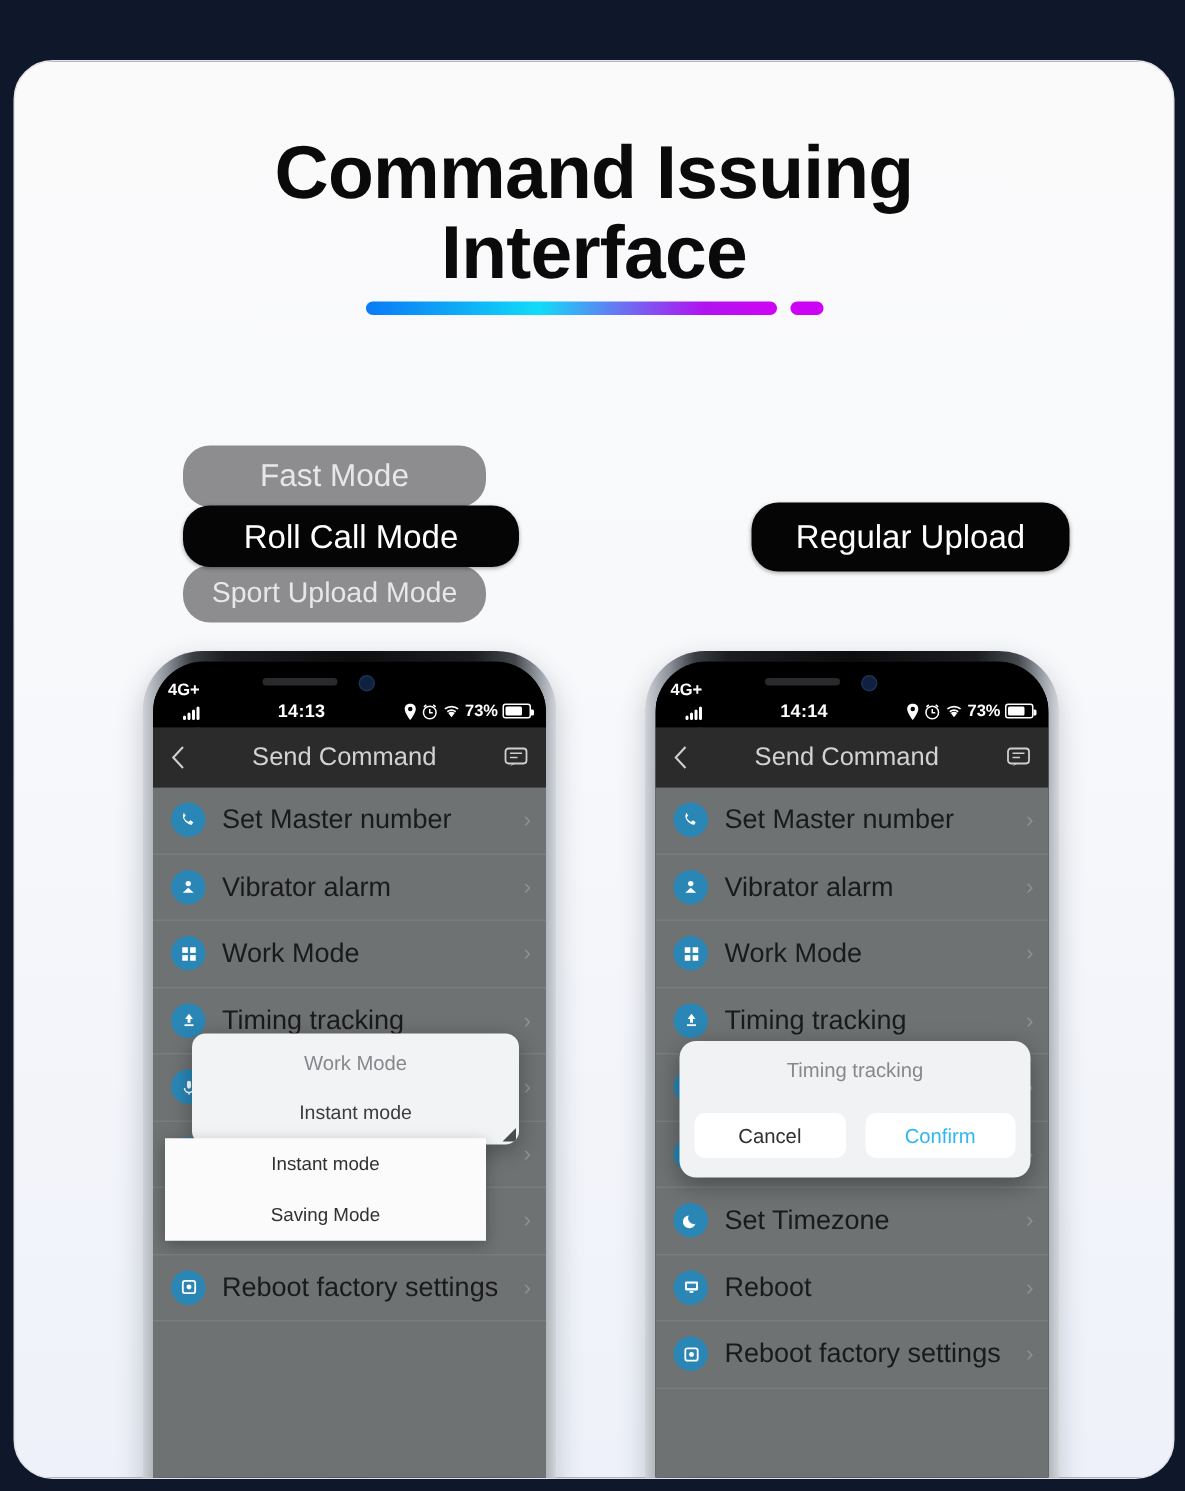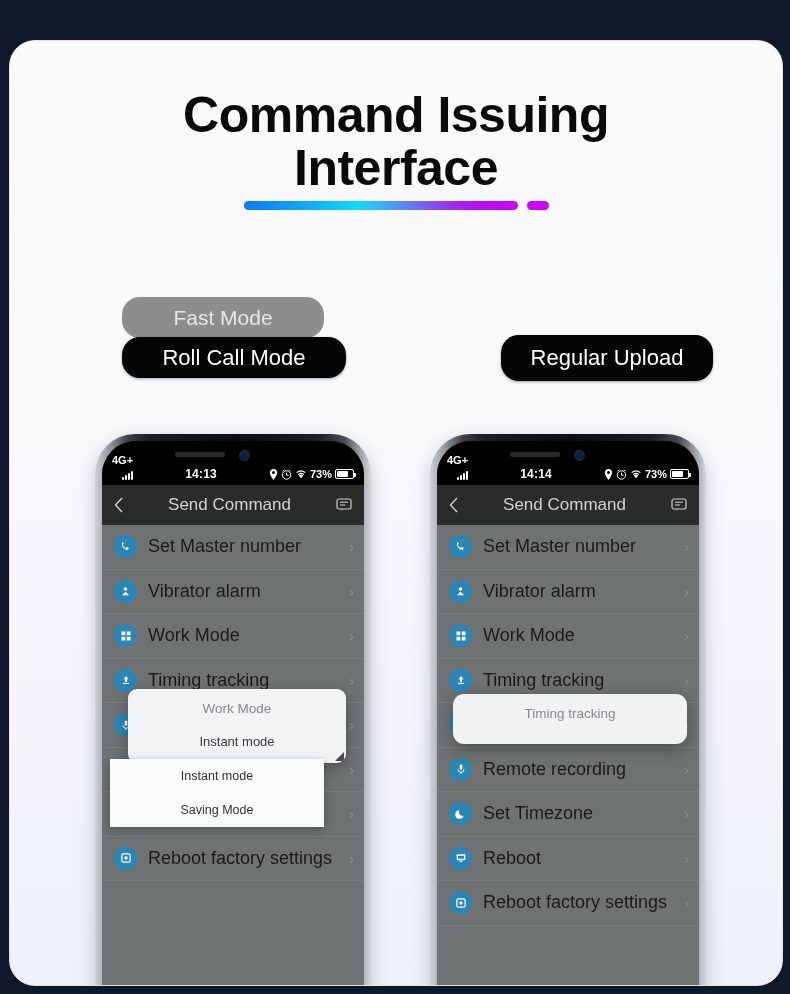--- a/index.html
+++ b/index.html
@@ -324,20 +324,21 @@
       <div class="title-line">Command Issuing</div>
       <div class="title-line">Interface</div>
     </div>
     <div class="underline-row">
       <div class="underline-main"></div>
       <div class="underline-dash"></div>
     </div>
 
     <div class="pill gray" id="pill-fast">Fast Mode</div>
     <div class="pill black" id="pill-rollcall">Roll Call Mode</div>
+    <div class="pill gray" id="pill-sport">Sport Upload Mode</div>
     <div class="pill black" id="pill-regular">Regular Upload</div>
 
     <div class="phone" id="phone-left">
       <div class="screen">
 
         <div class="notch-bar">
           <div class="speaker"></div>
           <div class="front-cam"></div>
         </div>
 
@@ -660,19 +661,23 @@
                   <circle cx="8" cy="8" r="2.2" fill="#fff"></circle>
                 </svg>
               </span>
             <span class="li-label">Reboot factory settings</span>
             <span class="li-chev">›</span>
           </div>
         </div>
 
         <div class="modal-tt">
           <div class="modal-title">Timing tracking</div>
+          <div class="tt-buttons">
+            <div class="tt-btn">Cancel</div>
+            <div class="tt-btn confirm">Confirm</div>
+          </div>
         </div>
 
       </div>
     </div>
 
   </div>
 </div>
 
 </body></html>

